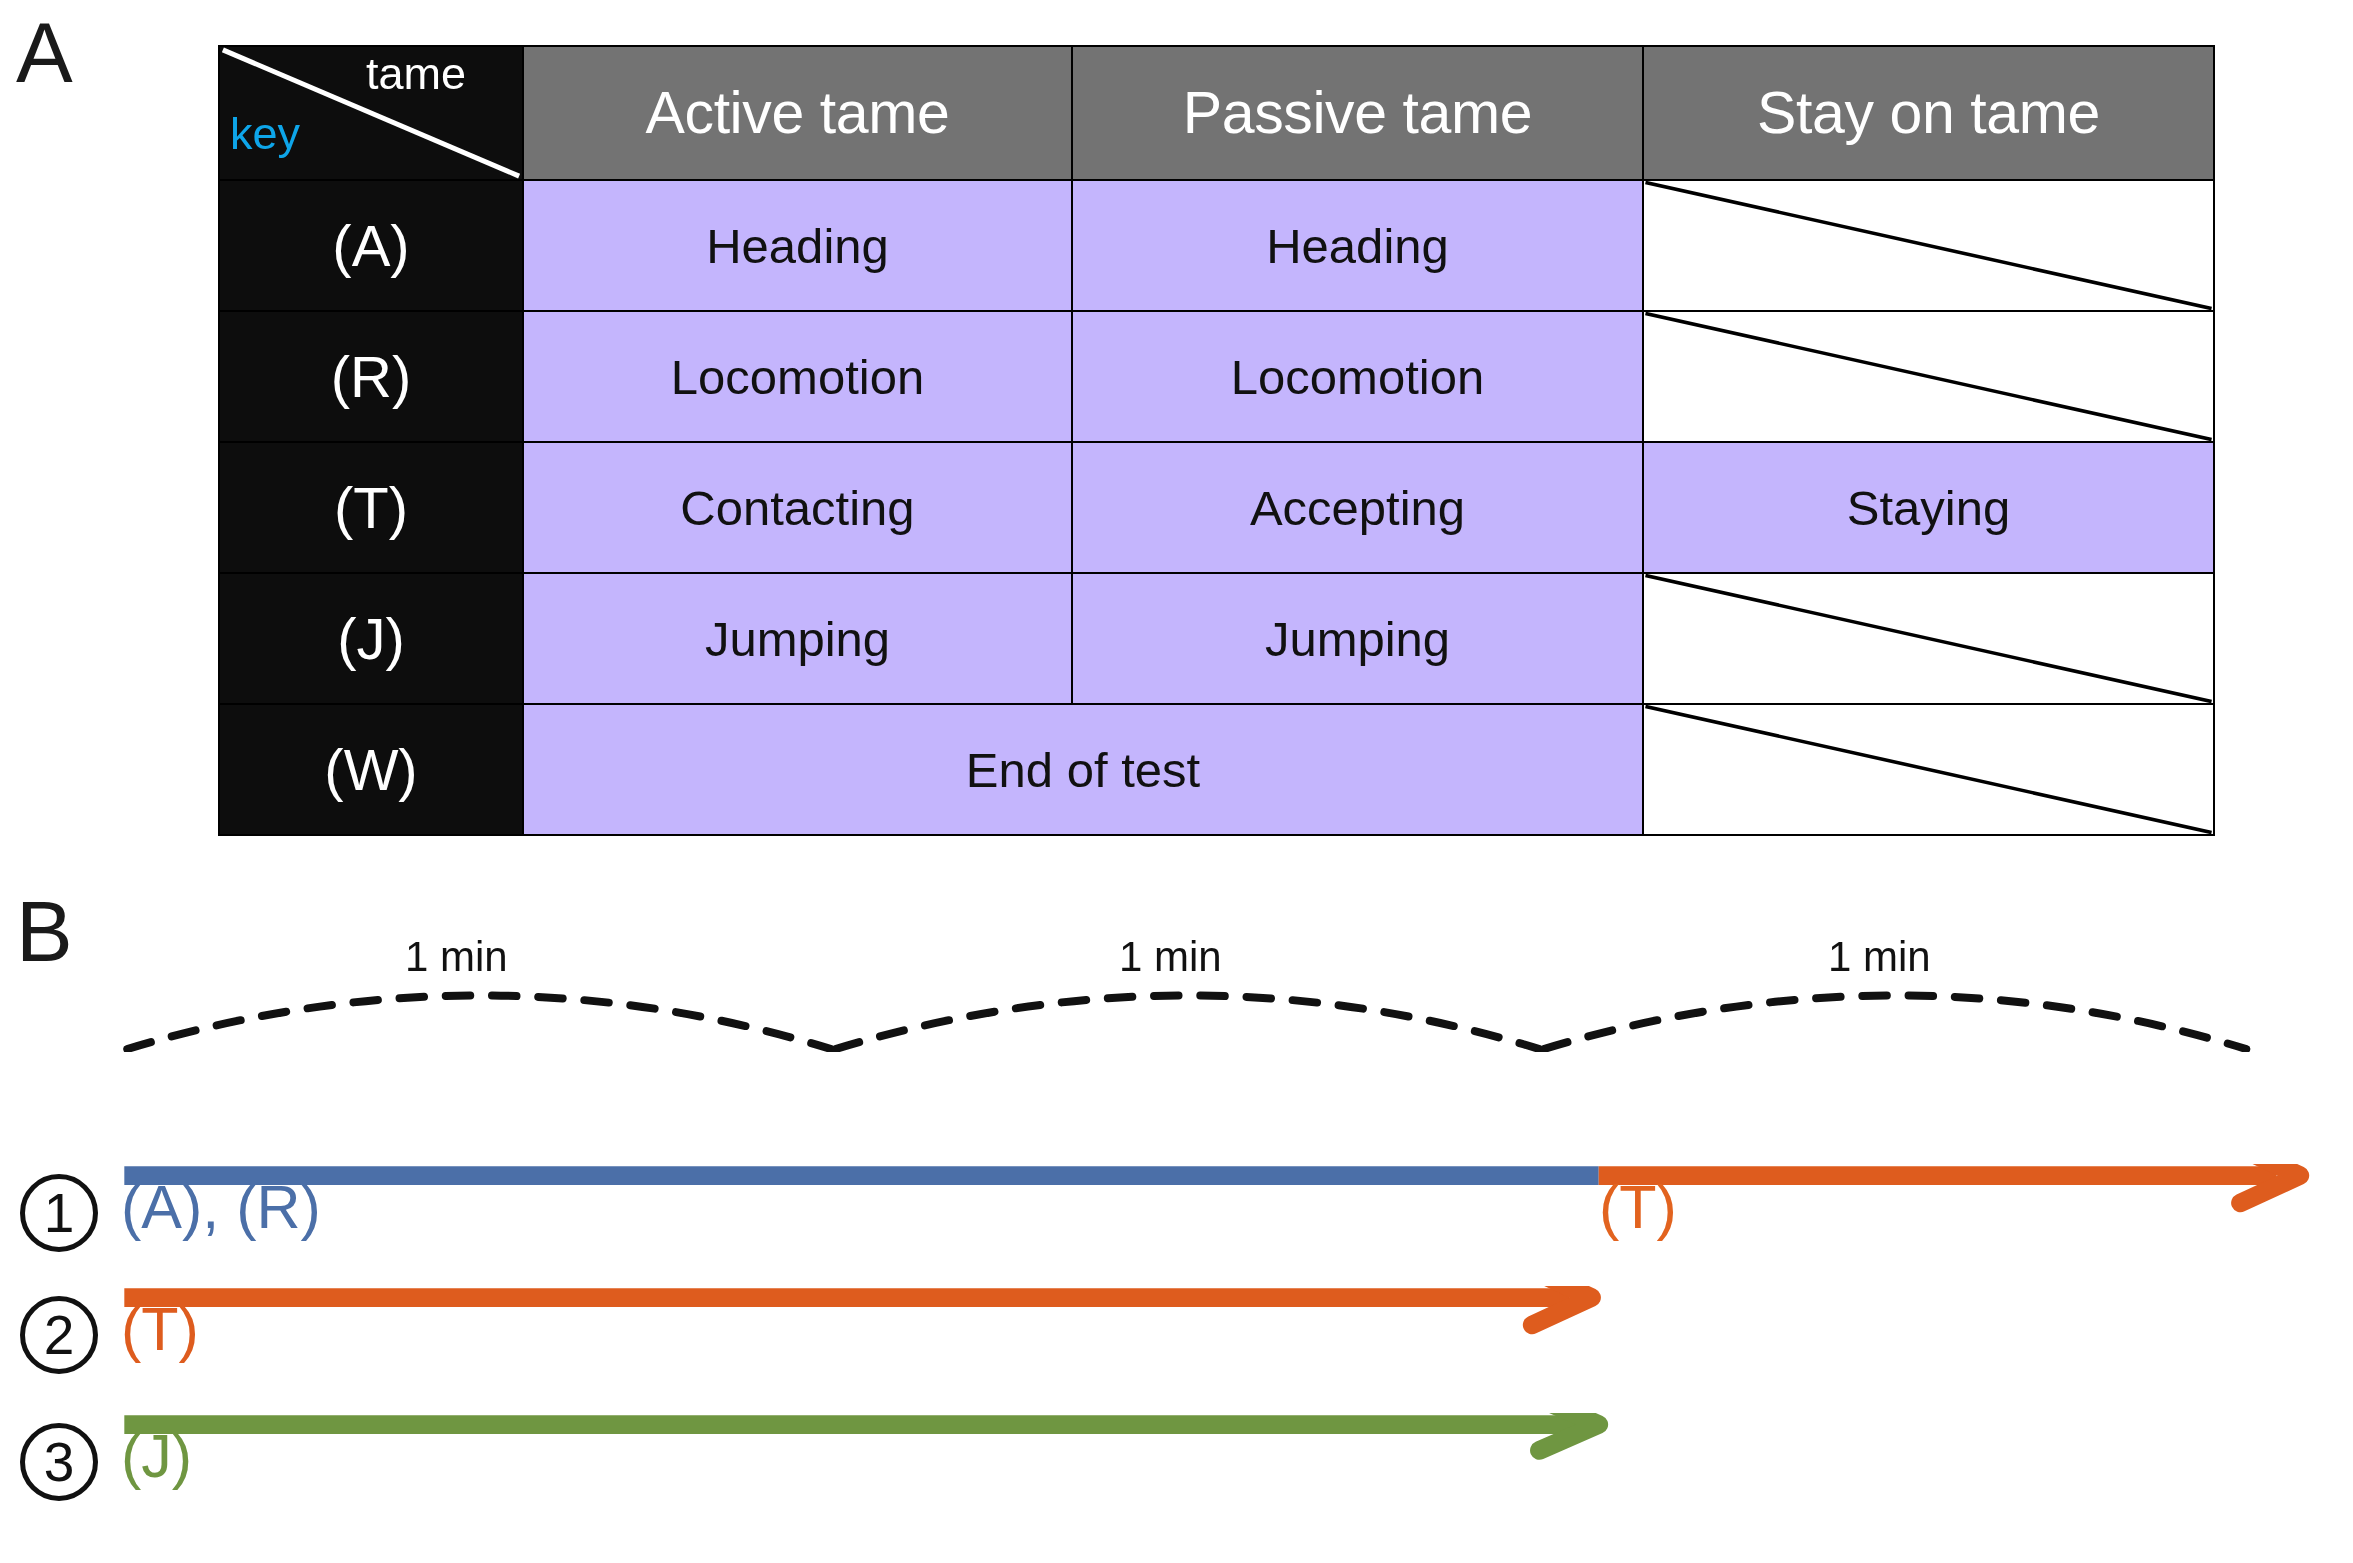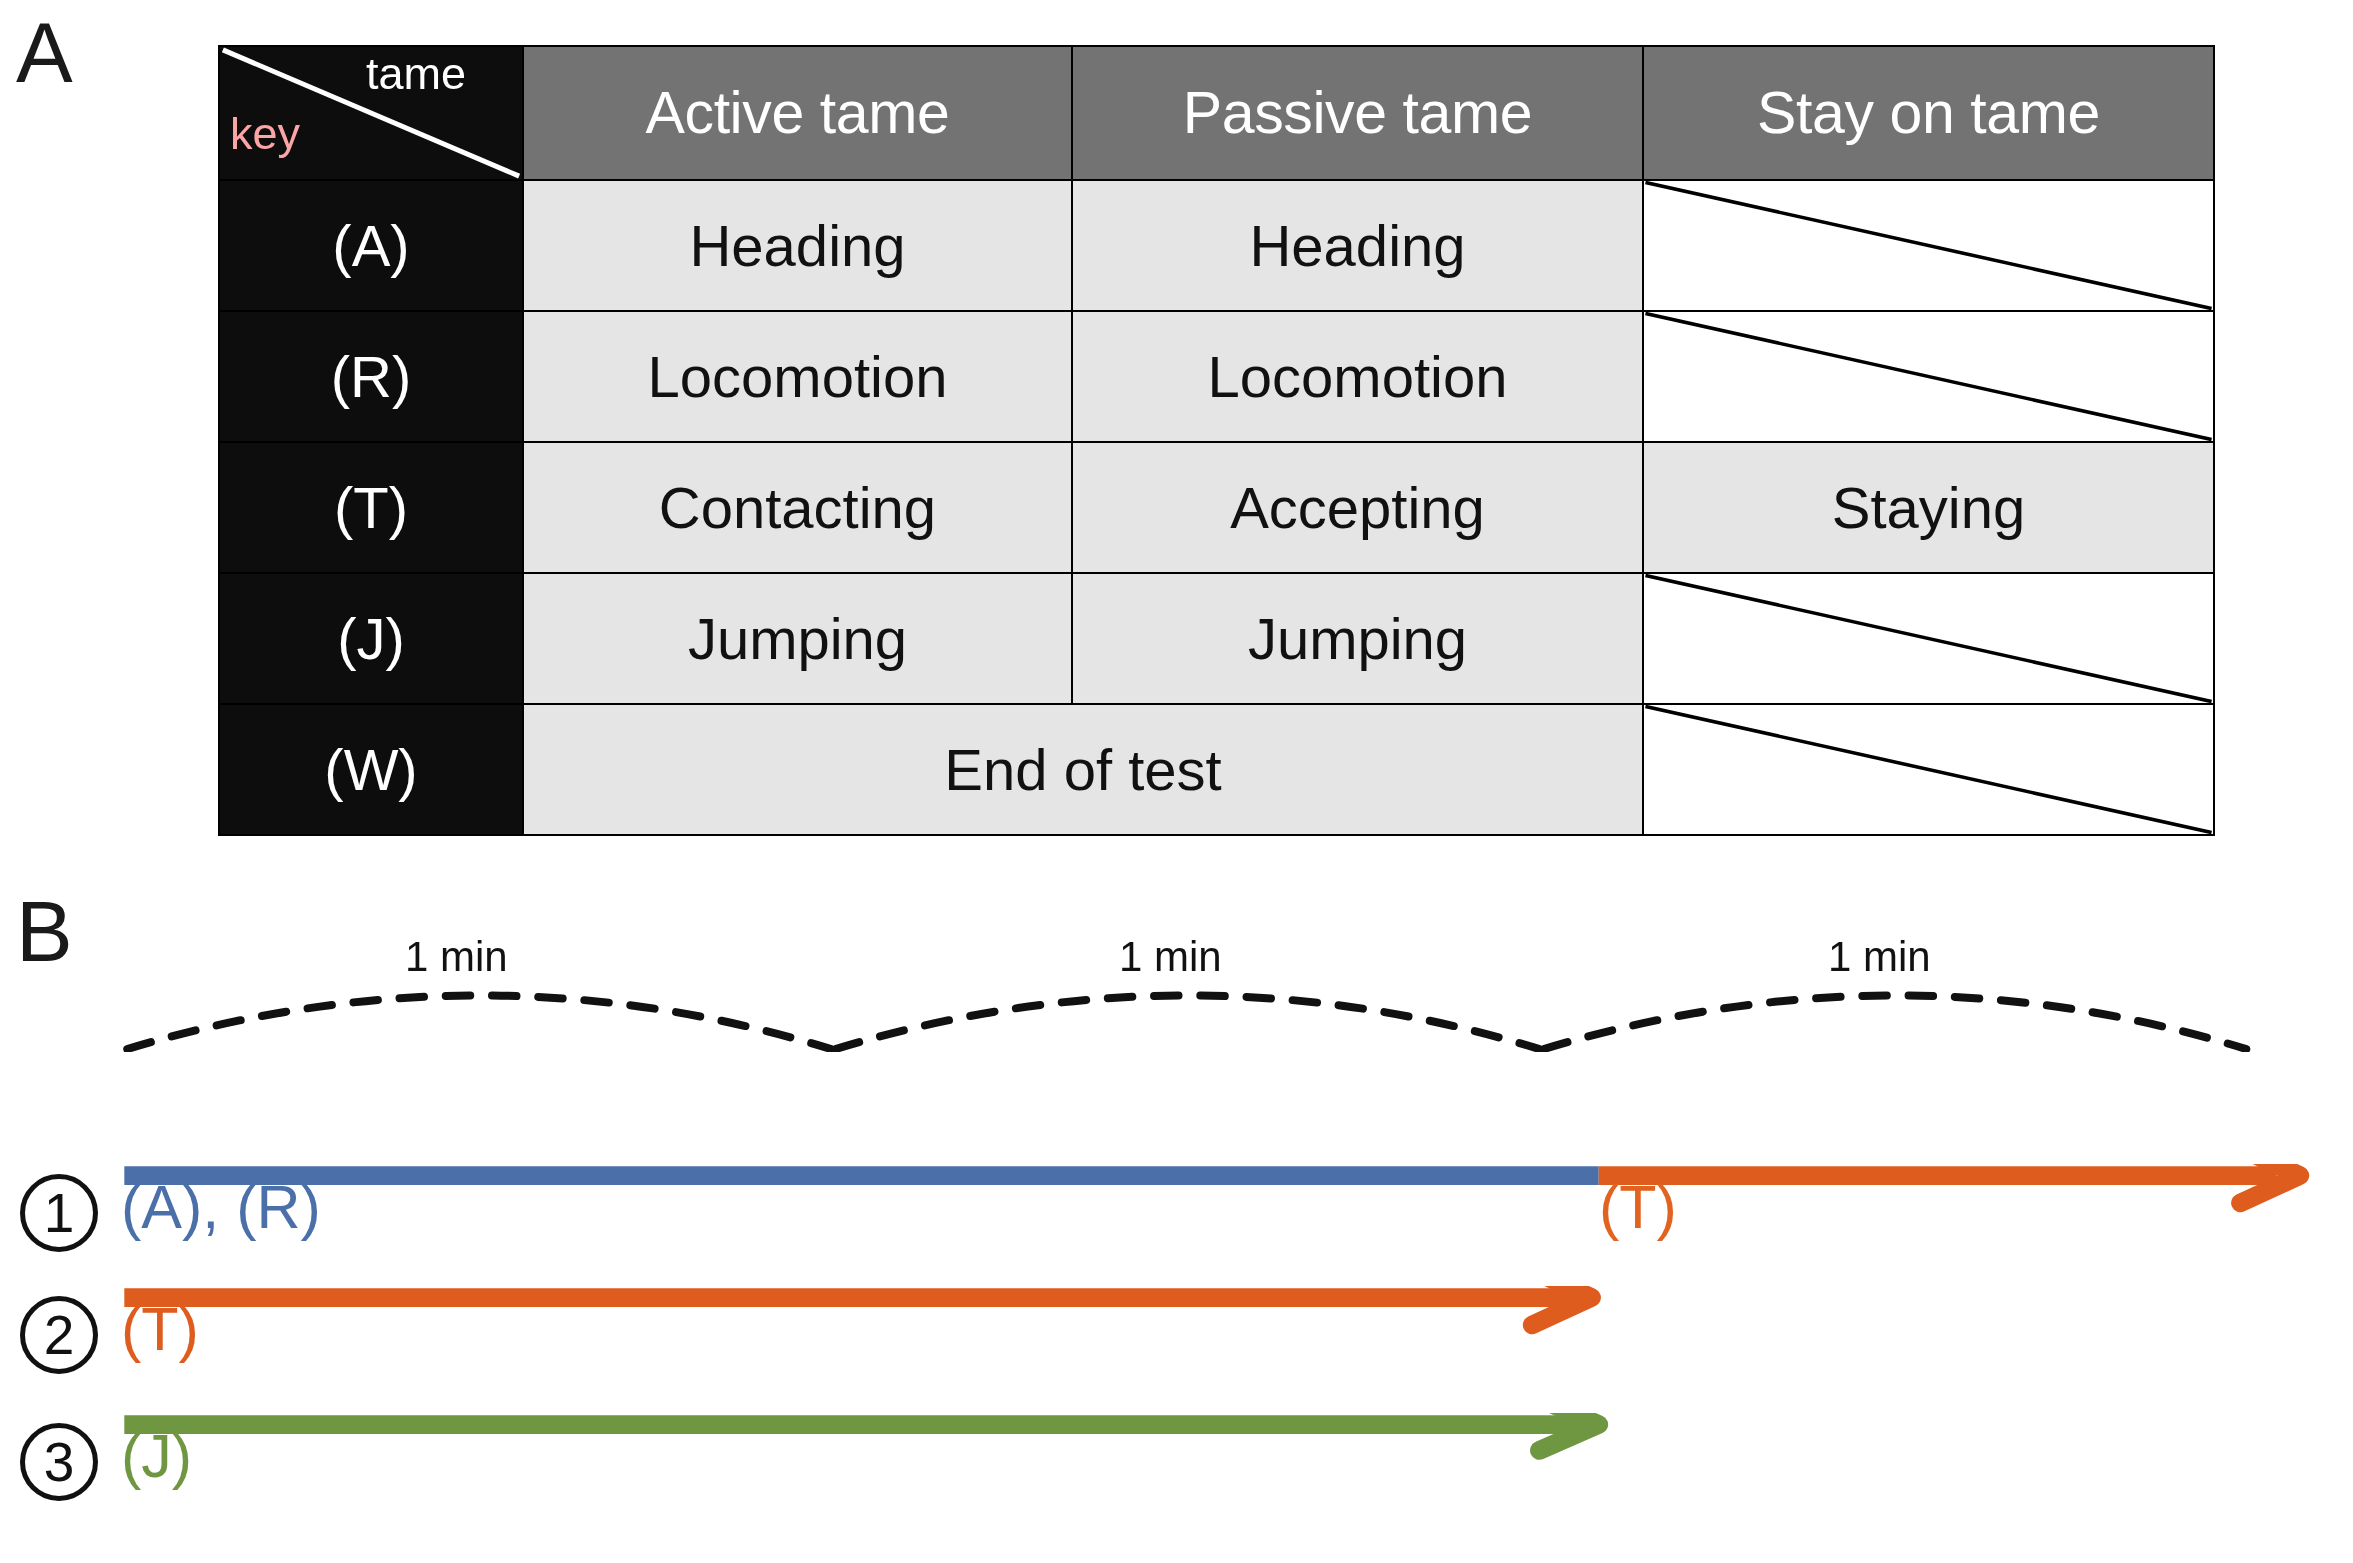--- a/index.html
+++ b/index.html
@@ -50,32 +50,32 @@
   }
   th.corner .diag{
     position:absolute;left:0;top:0;width:100%;height:100%;
     display:block;
   }
   th.corner .lbl-test{
     position:absolute;right:56px;top:4.3px;color:#fff;font-size:45px;
     font-weight:400;line-height:1;
   }
   th.corner .lbl-key{
-    position:absolute;left:10px;bottom:23px;color:#fca5a5;font-size:45px;
+    position:absolute;left:10px;bottom:23px;color:#0ea5e9;font-size:45px;
     font-weight:400;line-height:1;
   }
 
   
   td.keycell{
     background:#0d0d0d;color:#fff;font-size:58px;border-color:#0d0d0d;
     border-right:2.9px solid #0d0d0d;
   }
   
   td.body{
-    background:#e5e5e5;color:#111;font-size:58px;
+    background:#c4b5fd;color:#111;font-size:49px;
   }
   tr.body-row{height:131px;}
 
   
   td.na{position:relative;background:#fff;}
   td.na svg{position:absolute;left:0;top:0;width:100%;height:100%;display:block;}
 
   
   #panelB{position:absolute;left:0;top:907px;width:2354px;height:656px;}
 

